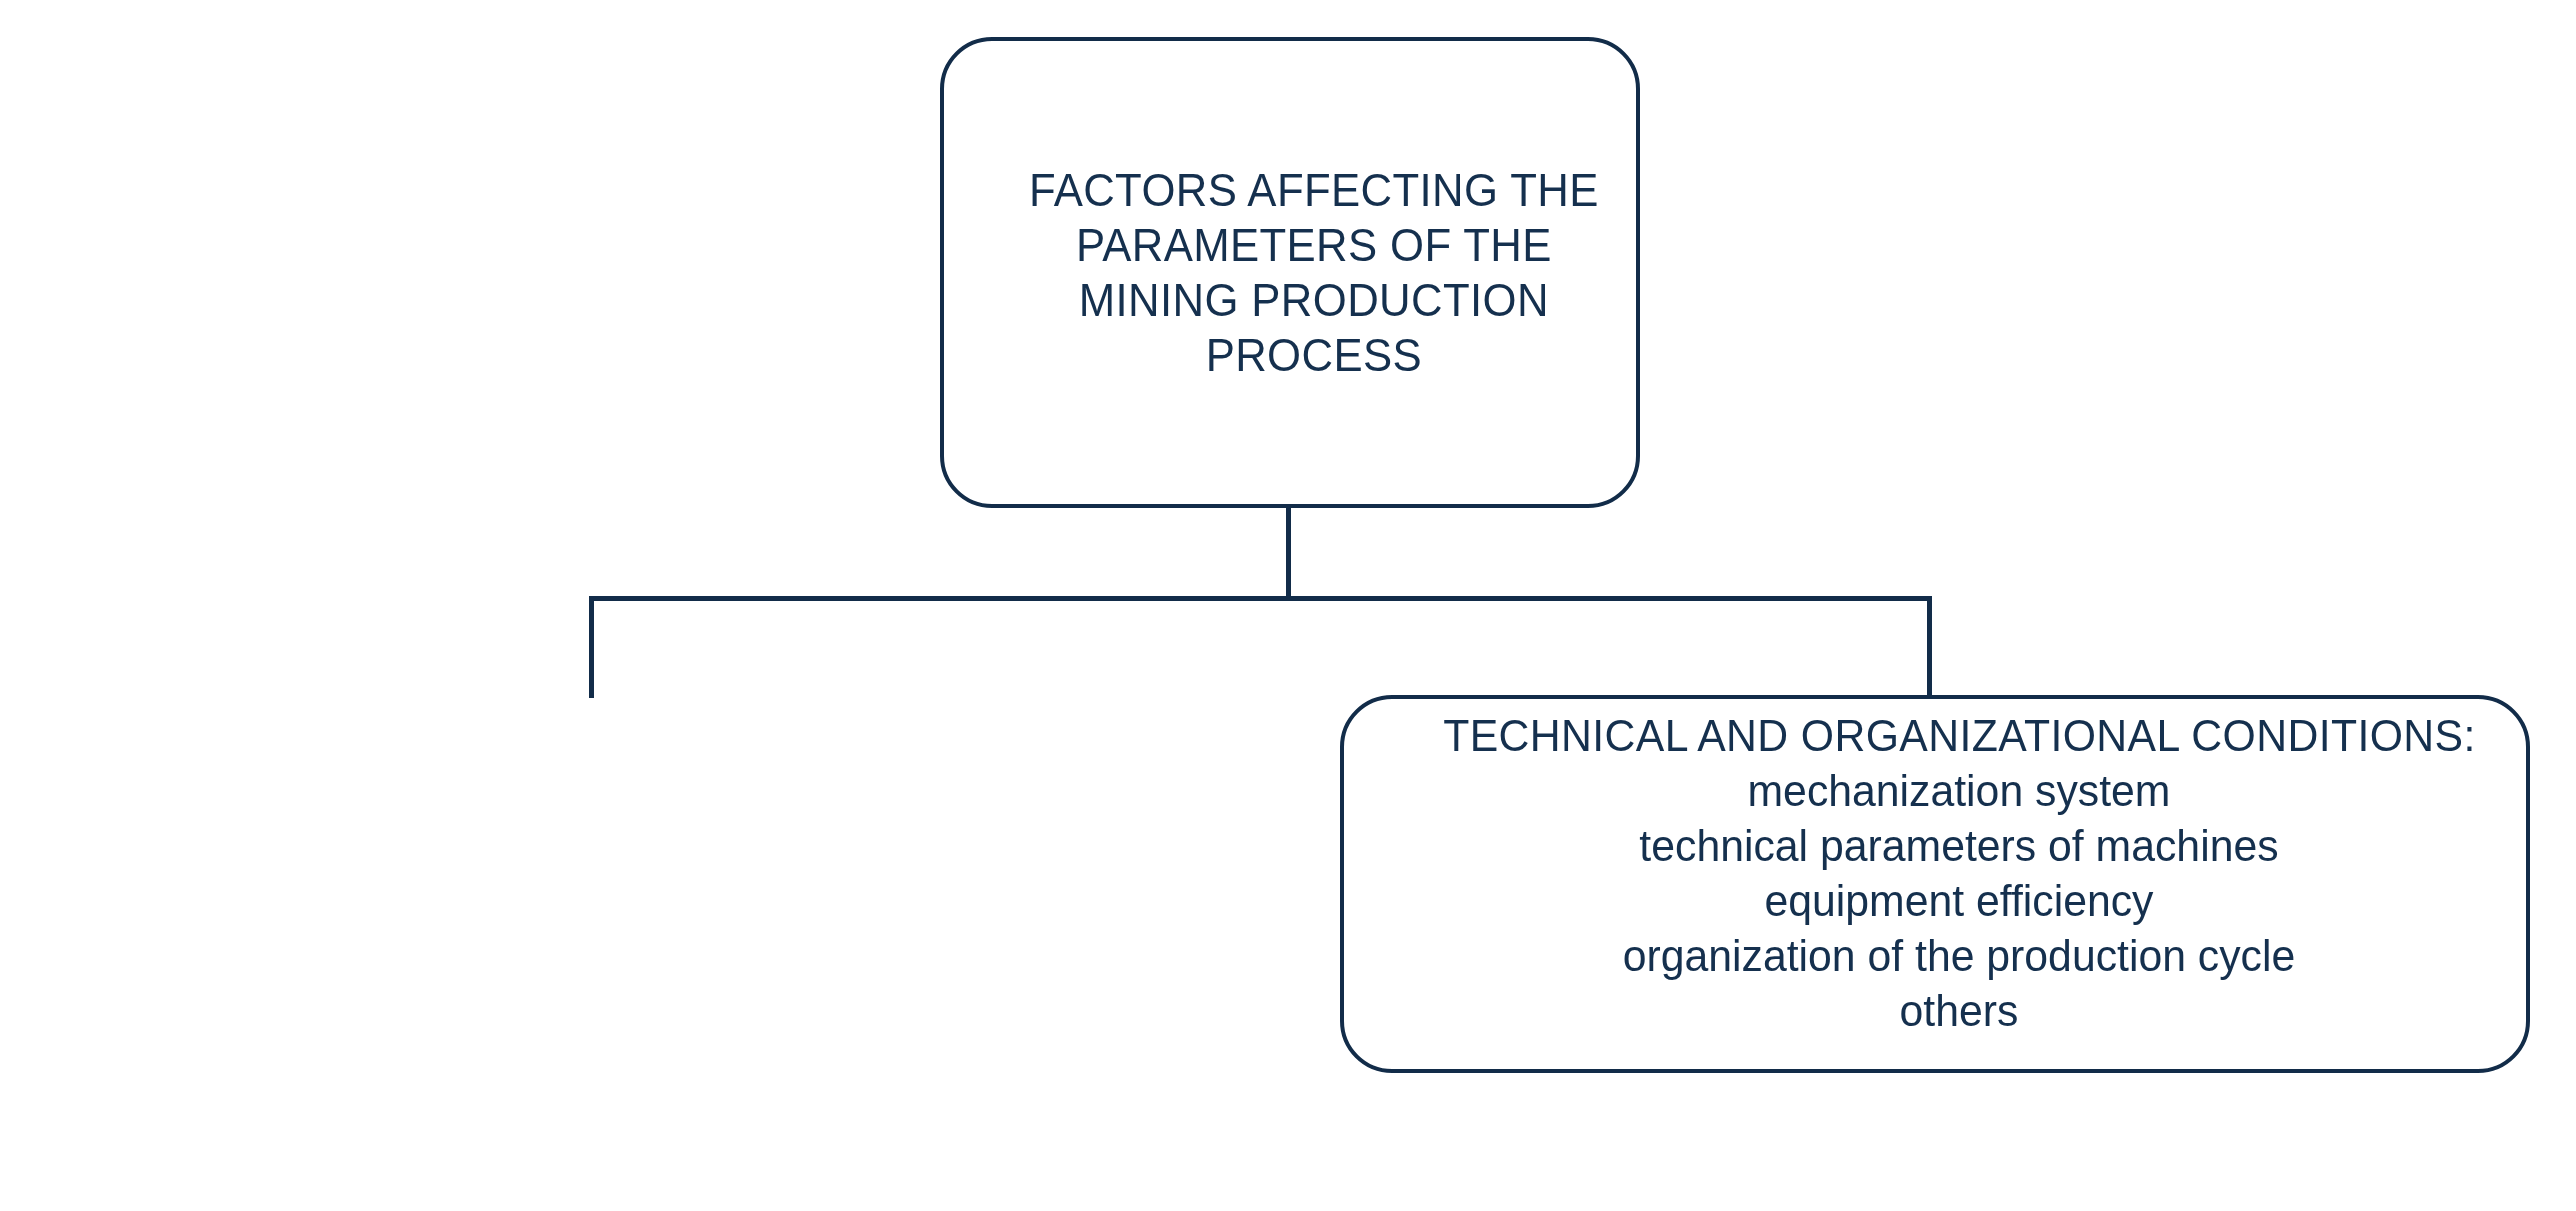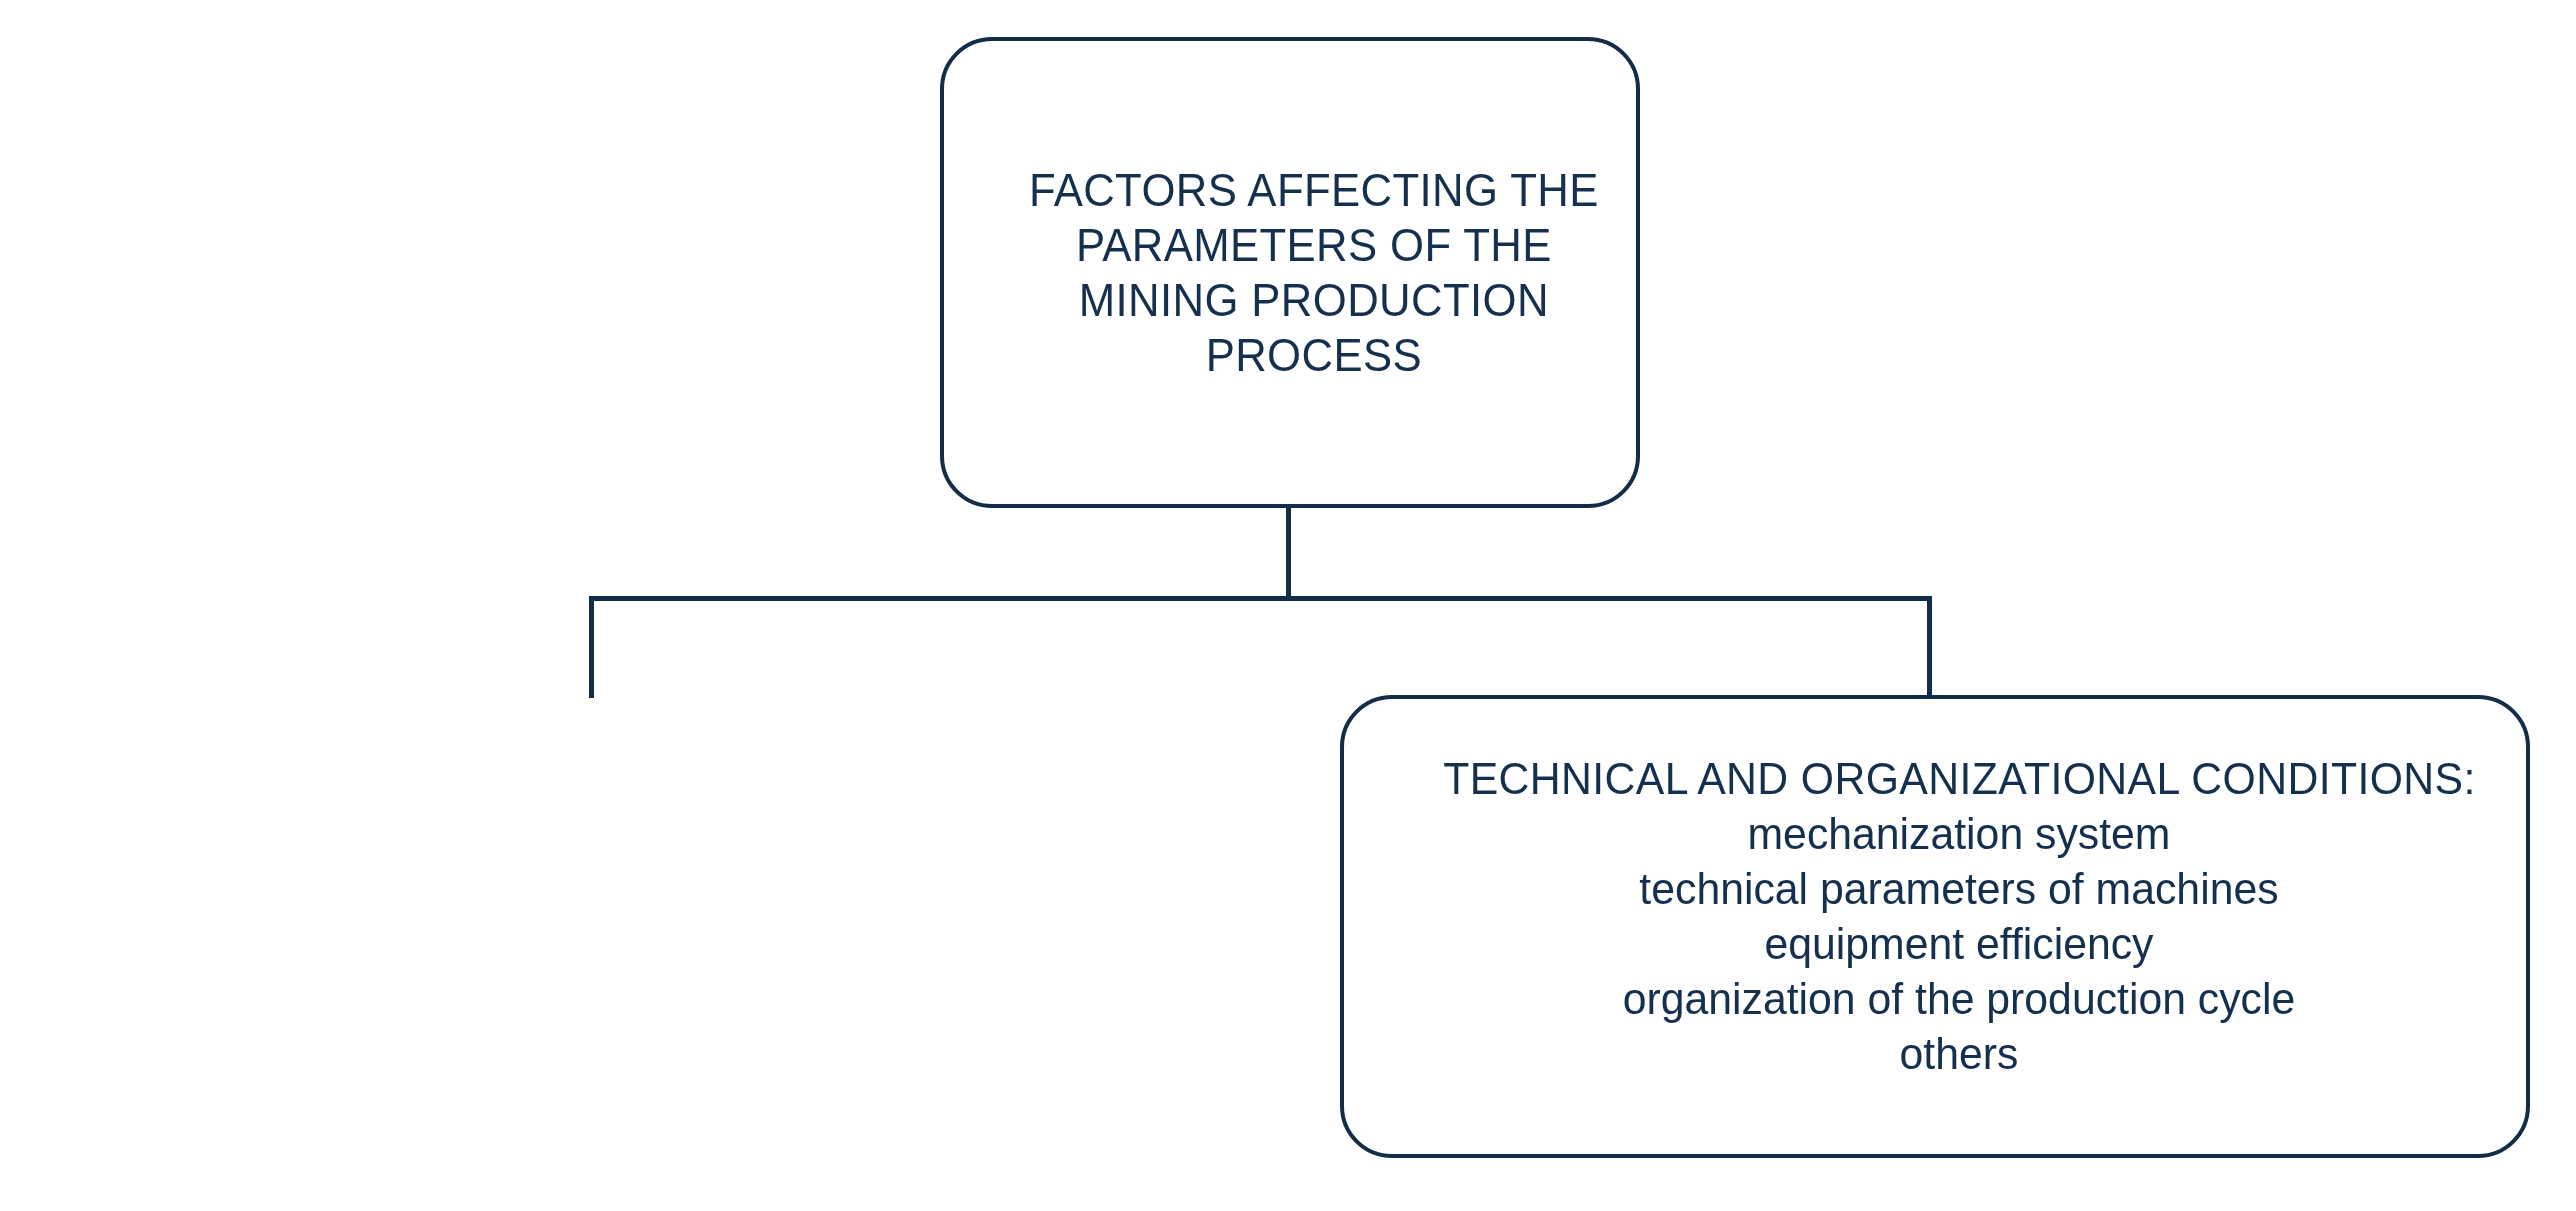--- a/index.html
+++ b/index.html
@@ -39,21 +39,21 @@
     left: 54px;
     top: 695px;
     width: 1066px;
     height: 463px;
     padding-bottom: 21.5px;
   }
   .node-right {
     left: 1340px;
     top: 695px;
     width: 1190px;
-    height: 463px;
+    height: 378px;
     padding-bottom: 21.5px;
   }
   .box-text {
     white-space: pre-line;
     transform: scaleX(0.95);
     transform-origin: center;
   }
   .root-title {
     font-size: 46px;
     line-height: 55px;

